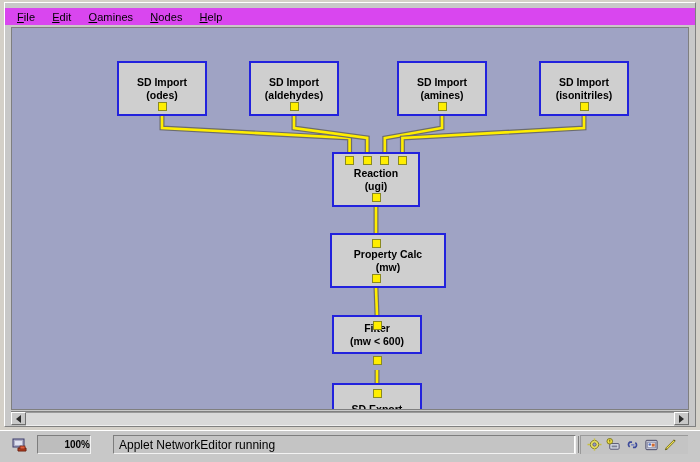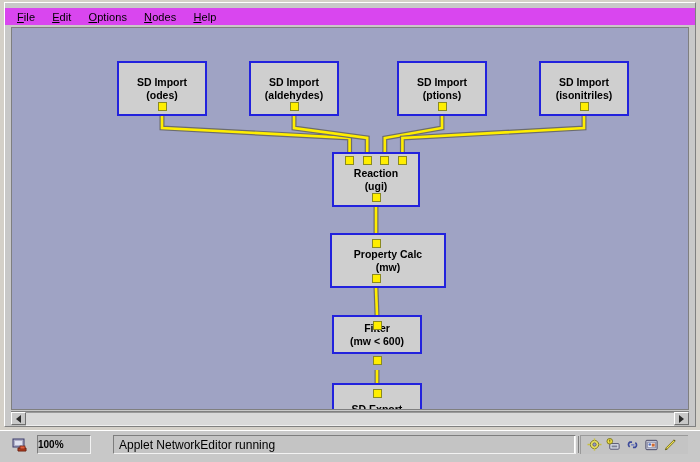--- a/index.html
+++ b/index.html
@@ -190,24 +190,25 @@
     width: 54px;
     height: 19px;
     background: #bdbdbd;
     border-top: 1px solid #7d7d7d;
     border-left: 1px solid #7d7d7d;
     border-right: 1px solid #f2f2f2;
     border-bottom: 1px solid #f2f2f2;
     box-sizing: border-box;
     display: flex;
     align-items: center;
-    justify-content: flex-start;
+    justify-content: flex-end;
     font-size: 10px;
     color: #000;
     font-weight: bold;
+    padding-left: 28px;
   }
   .status-field {
     position: absolute;
     left: 113px;
     top: 4px;
     width: 463px;
     height: 19px;
     background: #c4c4c4;
     border-top: 1px solid #7d7d7d;
     border-left: 1px solid #7d7d7d;
@@ -258,21 +259,21 @@
   <div class="window-frame"></div>
 
   <div class="menubar">
     <div class="menu-item">
       <span class="mn">F</span><span>ile</span>
     </div>
     <div class="menu-item">
       <span class="mn">E</span><span>dit</span>
     </div>
     <div class="menu-item">
-      <span class="mn">O</span><span>ptions</span>
+      <span class="mn">O</span><span>amines</span>
     </div>
     <div class="menu-item">
       <span class="mn">N</span><span>odes</span>
     </div>
     <div class="menu-item">
       <span class="mn">H</span><span>elp</span>
     </div>
   </div>
 
   <div class="canvas-outer">
@@ -298,21 +299,21 @@
           <div class="node-sub">(odes)</div>
         </div>
         <div class="port" style="left: 145.5px; top: 73.5px;"></div>
         <div class="node" style="left: 237px; top: 33px; width: 90px; height: 55px;">
           <div class="node-label">SD Import</div>
           <div class="node-sub">(aldehydes)</div>
         </div>
         <div class="port" style="left: 277.5px; top: 73.5px;"></div>
         <div class="node" style="left: 385px; top: 33px; width: 90px; height: 55px;">
           <div class="node-label">SD Import</div>
-          <div class="node-sub">(ptions)</div>
+          <div class="node-sub">(amines)</div>
         </div>
         <div class="port" style="left: 425.5px; top: 73.5px;"></div>
         <div class="node" style="left: 527px; top: 33px; width: 90px; height: 55px;">
           <div class="node-label">SD Import</div>
           <div class="node-sub">(isonitriles)</div>
         </div>
         <div class="port" style="left: 567.5px; top: 73.5px;"></div>
         <div class="node" style="left: 320px; top: 124px; width: 88px; height: 55px;">
           <div class="node-label">Reaction</div>
           <div class="node-sub">(ugi)</div>

